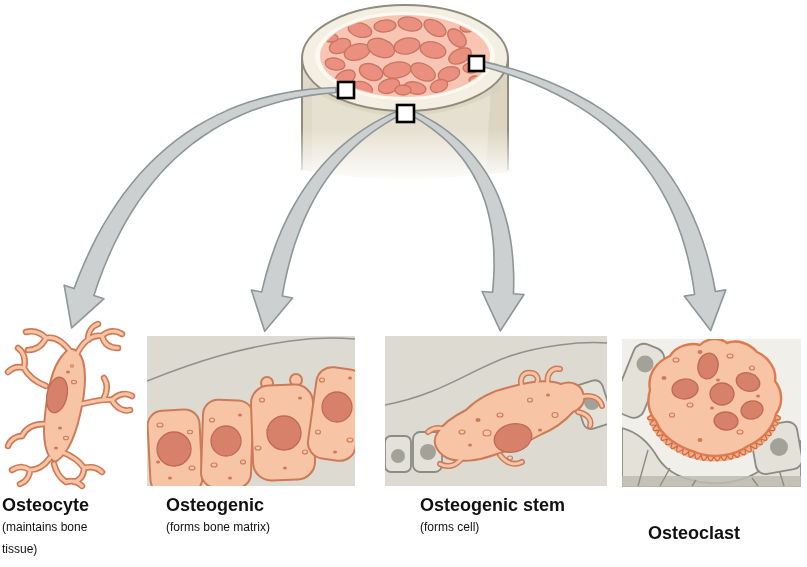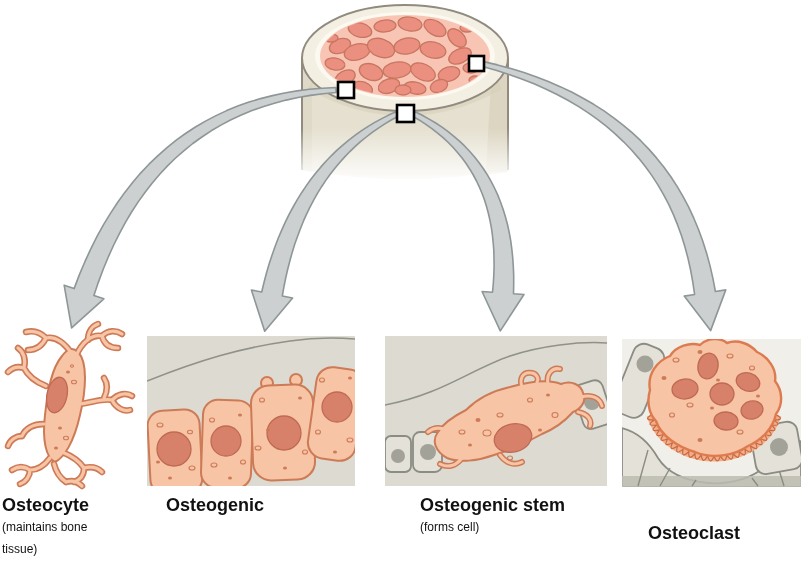--- a/index.html
+++ b/index.html
@@ -246,20 +246,21 @@
       </g>
     </g>
   </svg>
 
   <div class="cell-label" style="left:2px;top:494px;width:118px;">
     <div class="cell-name">Osteocyte</div>
     <div class="cell-desc">(maintains bone tissue)</div>
   </div>
   <div class="cell-label" style="left:166px;top:494px;width:200px;">
     <div class="cell-name">Osteogenic</div>
+    <div class="cell-desc">(forms bone matrix)</div>
   </div>
   <div class="cell-label" style="left:420px;top:494px;width:200px;">
     <div class="cell-name">Osteogenic stem</div>
     <div class="cell-desc">(forms cell)</div>
   </div>
   <div class="cell-label" style="left:648px;top:494px;width:160px;margin-top:28px;">
     <div class="cell-name">Osteoclast</div>
   </div>
 </div>
 

